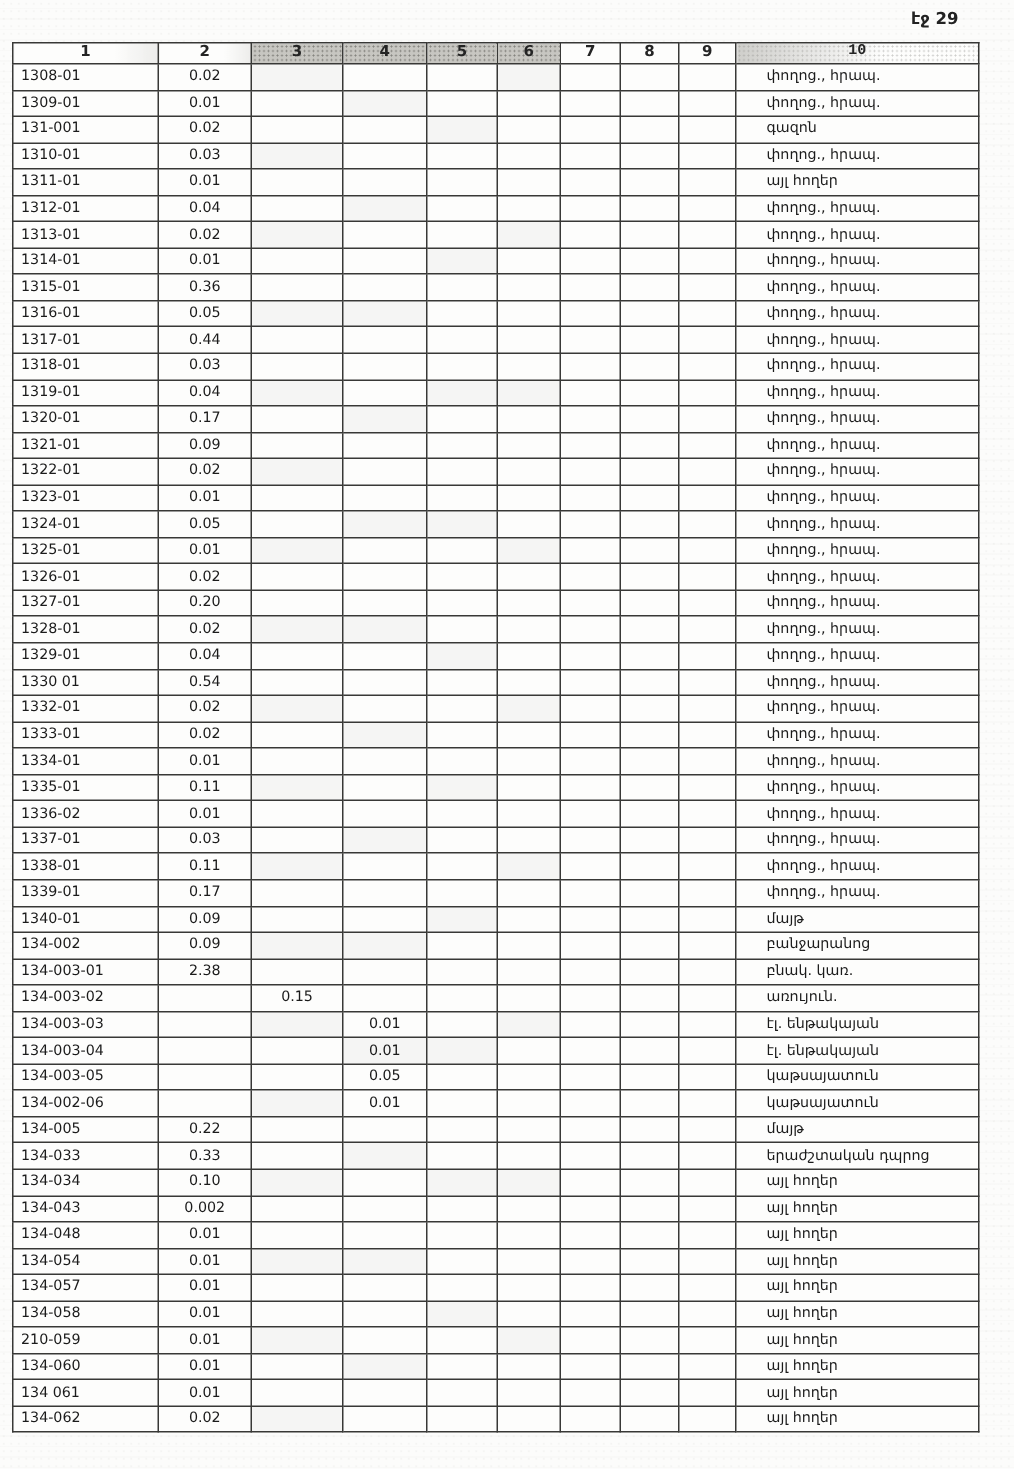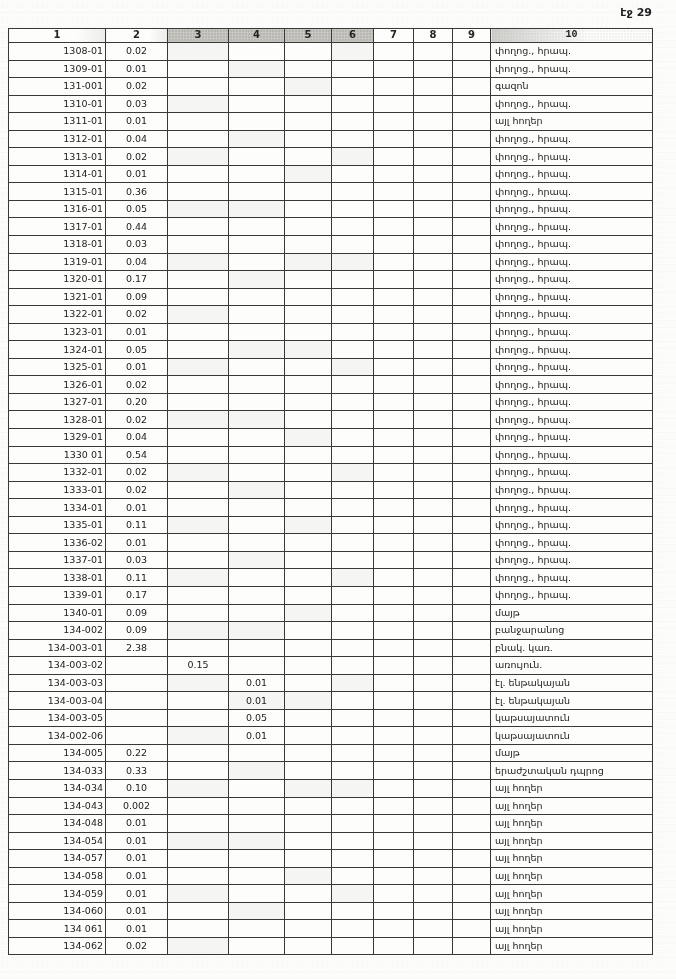--- a/index.html
+++ b/index.html
@@ -12,45 +12,45 @@
   }
   
   body::before{
     content:"";position:absolute;inset:0;pointer-events:none;
     background:
       repeating-linear-gradient(0deg, rgba(120,120,110,0.025) 0 1px, transparent 1px 7px),
       radial-gradient(rgba(100,100,95,0.05) 0.5px, transparent 0.7px);
     background-size:auto, 5px 5px;
   }
   .page-label{
-    position:absolute;top:6px;right:24px;
+    position:absolute;top:6px;right:37px;
     font-size:11px;font-weight:bold;color:#222;
   }
   table{
     position:absolute;top:28px;left:8px;width:644px;
     border-collapse:collapse;table-layout:fixed;
     background:#fdfdfc;
   }
   th,td{
     border:1px solid #383836;
     font-size:9.5px;line-height:1.05;
     padding:0 2px;white-space:nowrap;overflow:hidden;
     position:relative;
   }
   th{height:13px;font-size:10px;font-weight:600;text-align:center;color:#242424;}
   td{height:16.55px;}
   
   col.c1{width:97px}col.c2{width:62px}col.c3{width:61px}col.c4{width:56px}
   col.c5{width:47px}col.c6{width:42px}col.c7{width:40px}col.c8{width:39px}
   col.c9{width:38px}col.c10{width:162px}
   
-  td:nth-child(1){text-align:right;padding-left:5px;}
+  td:nth-child(1){text-align:left;padding-left:5px;}
   td:nth-child(2),td:nth-child(3),td:nth-child(4),td:nth-child(5),
   td:nth-child(6),td:nth-child(7),td:nth-child(8),td:nth-child(9){text-align:center;}
-  td:nth-child(10){text-align:left;padding-left:4px;}
+  td:nth-child(10){text-align:left;padding-left:20px;}
   
   th:nth-child(3),th:nth-child(4),th:nth-child(5),th:nth-child(6){
     background-color:#c7c6c1;
     background-image:radial-gradient(rgba(55,55,50,0.45) 0.5px, transparent 0.8px);
     background-size:3px 3px;
   }
   th:nth-child(10){
     background-image:linear-gradient(90deg, rgba(150,149,143,0.45), rgba(150,149,143,0.0) 60%),
       radial-gradient(rgba(70,70,64,0.25) 0.5px, transparent 0.8px);
     background-size:auto,3px 3px;
@@ -670,21 +670,21 @@
         <td></td>
         <td></td>
         <td></td>
         <td></td>
         <td></td>
         <td></td>
         <td></td>
         <td>այլ հողեր</td>
       </tr>
       <tr>
-        <td>134-059</td>
+        <td>210-059</td>
         <td>0.01</td>
         <td></td>
         <td></td>
         <td></td>
         <td></td>
         <td></td>
         <td></td>
         <td></td>
         <td>այլ հողեր</td>
       </tr>

